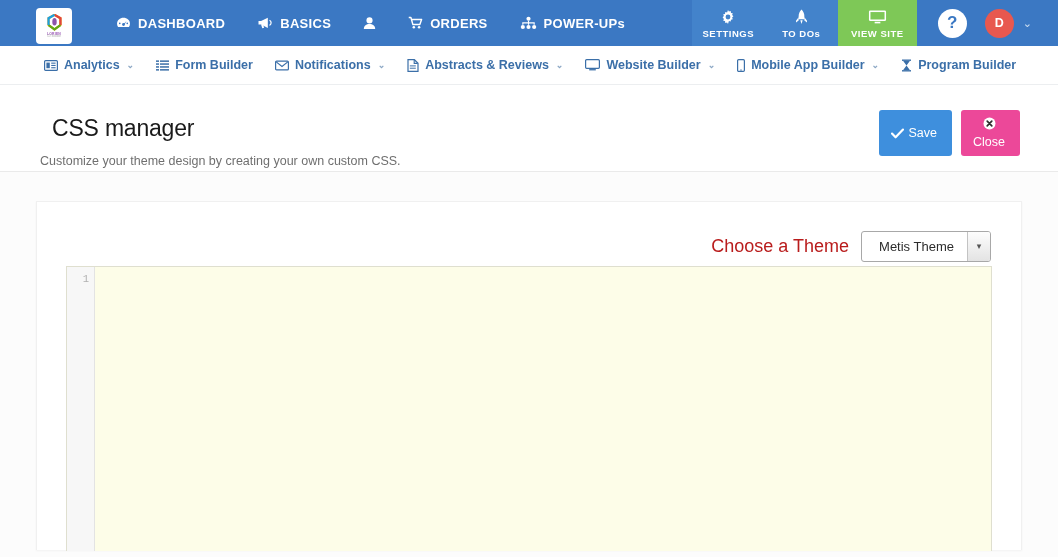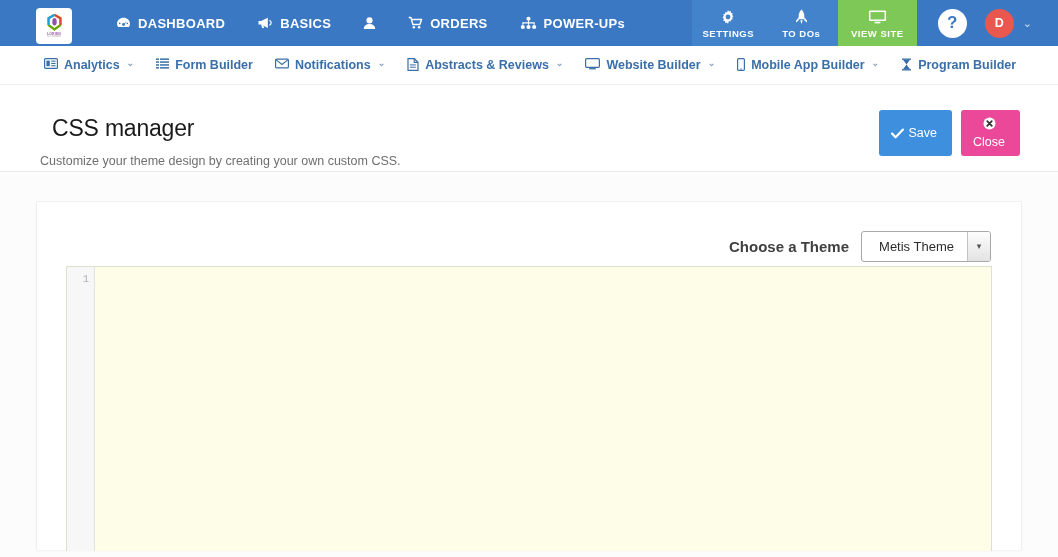--- a/index.html
+++ b/index.html
@@ -97,20 +97,21 @@
     height: 39px;
     background: #ffffff;
     border-bottom: 1px solid #eceef0;
     display: flex;
     align-items: center;
     padding-left: 44px;
     white-space: nowrap;
   }
   .subnav-item {
     display: inline-flex;
+    align-items: center;
     gap: 6px;
     color: #3b6fa8;
     font-size: 12.5px;
     font-weight: bold;
     margin-right: 22px;
     cursor: pointer;
   }
   .subnav-caret { color: #8aa6c4; font-size: 9px; margin-left: 1px; }
 
   
@@ -173,21 +174,21 @@
     padding: 0;
   }
   .theme-row {
     display: flex;
     align-items: center;
     justify-content: flex-end;
     gap: 12px;
     padding: 24px 30px 0 0;
     height: 64px;
   }
-  .theme-label { font-size: 15px; color: #404040; font-weight: bold; }
+  .theme-label { font-size: 18px; color: #b91c1c; }
   .theme-select {
     width: 130px;
     height: 31px;
     font-size: 13px;
     font-family: inherit;
     color: #2c2c2c;
     background: #fff;
     border: 1px solid #a8a8a8;
     border-radius: 3px;
     padding: 0 28px 0 9px;

